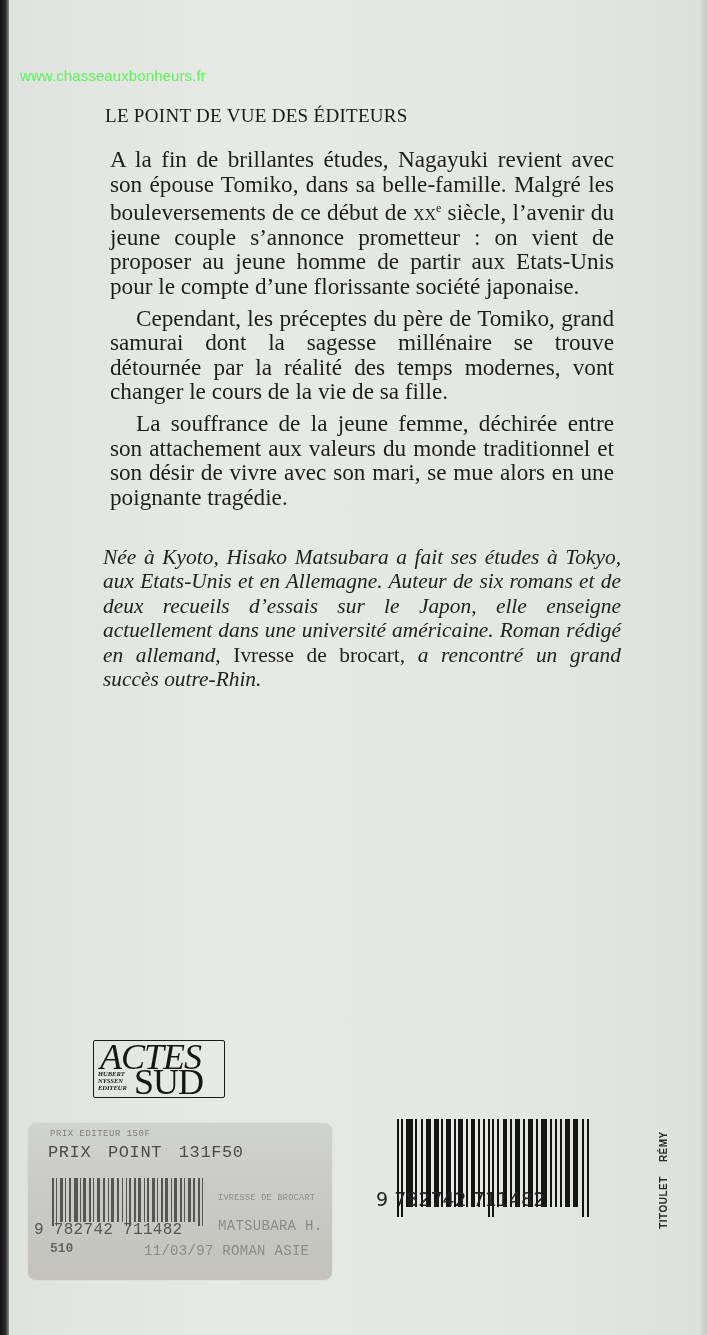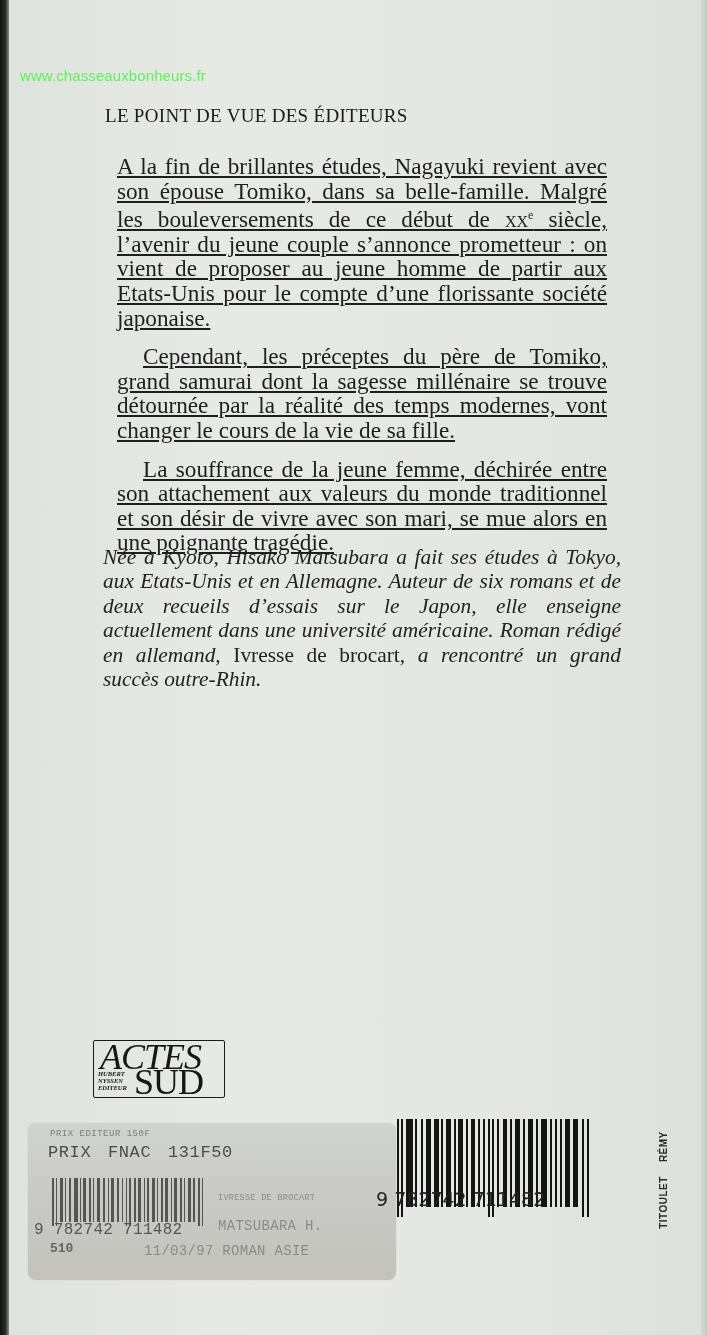--- a/index.html
+++ b/index.html
@@ -51,22 +51,21 @@
     .body-text {
       position: absolute;
       left: 103px; top: 140px;
       width: 518px;
       font-size: 23.2px;
       line-height: 24.6px;
       text-align: justify;
       color: #1e1e1e;
     }
     .body-text p {
-      margin: 14px;
-      text-decoration: underline;
+      margin: 7px;
     }
     .body-text p.indent {
       text-indent: 26px;
     }
     .sc {
       font-variant: small-caps;
     }
     .sup {
       font-size: 12px;
       vertical-align: 8px;
@@ -114,21 +113,21 @@
       position: absolute;
       left: 40px; top: 23px;
       font-size: 36px;
       letter-spacing: -1px;
       line-height: 36px;
       color: #161616;
     }
     .price-sticker {
       position: absolute;
       left: 28px; top: 1123px;
-      width: 368px; height: 157px;
+      width: 304px; height: 157px;
       background: linear-gradient(180deg, #d1d3d0 0%, #c9cac6 45%, #c3c2bd 100%);
       border-radius: 8px;
       box-shadow: 0 0 1px rgba(0,0,0,0.25);
       font-family: "Liberation Mono", "DejaVu Sans Mono", monospace;
       color: #4a4a4a;
     }
     .sticker-editor {
       position: absolute;
       left: 22px; top: 6px;
       font-size: 9px;
@@ -238,21 +237,21 @@
   <div class="logo-small">
     <div>HUBERT</div>
     <div>NYSSEN</div>
     <div>EDITEUR</div>
   </div>
   <div class="logo-sud">SUD</div>
 </div>
 
 <div class="price-sticker">
   <div class="sticker-editor">PRIX EDITEUR 150F</div>
-  <div class="sticker-fnac">PRIX FNAC  131F50</div>
+  <div class="sticker-fnac">PRIX POINT  131F50</div>
   <div class="sticker-barcode">
     <svg width="170" height="48" viewBox="0 0 170 48">
       <g fill="#555">
         <rect x="0" y="0" width="2" height="48"></rect>
           <rect x="4" y="0" width="1" height="48"></rect>
         <rect x="8" y="0" width="3" height="44"></rect>
           <rect x="13" y="0" width="1" height="44"></rect>
         <rect x="17" y="0" width="2" height="44"></rect>
           <rect x="22" y="0" width="4" height="44"></rect>
         <rect x="28" y="0" width="1" height="44"></rect>

